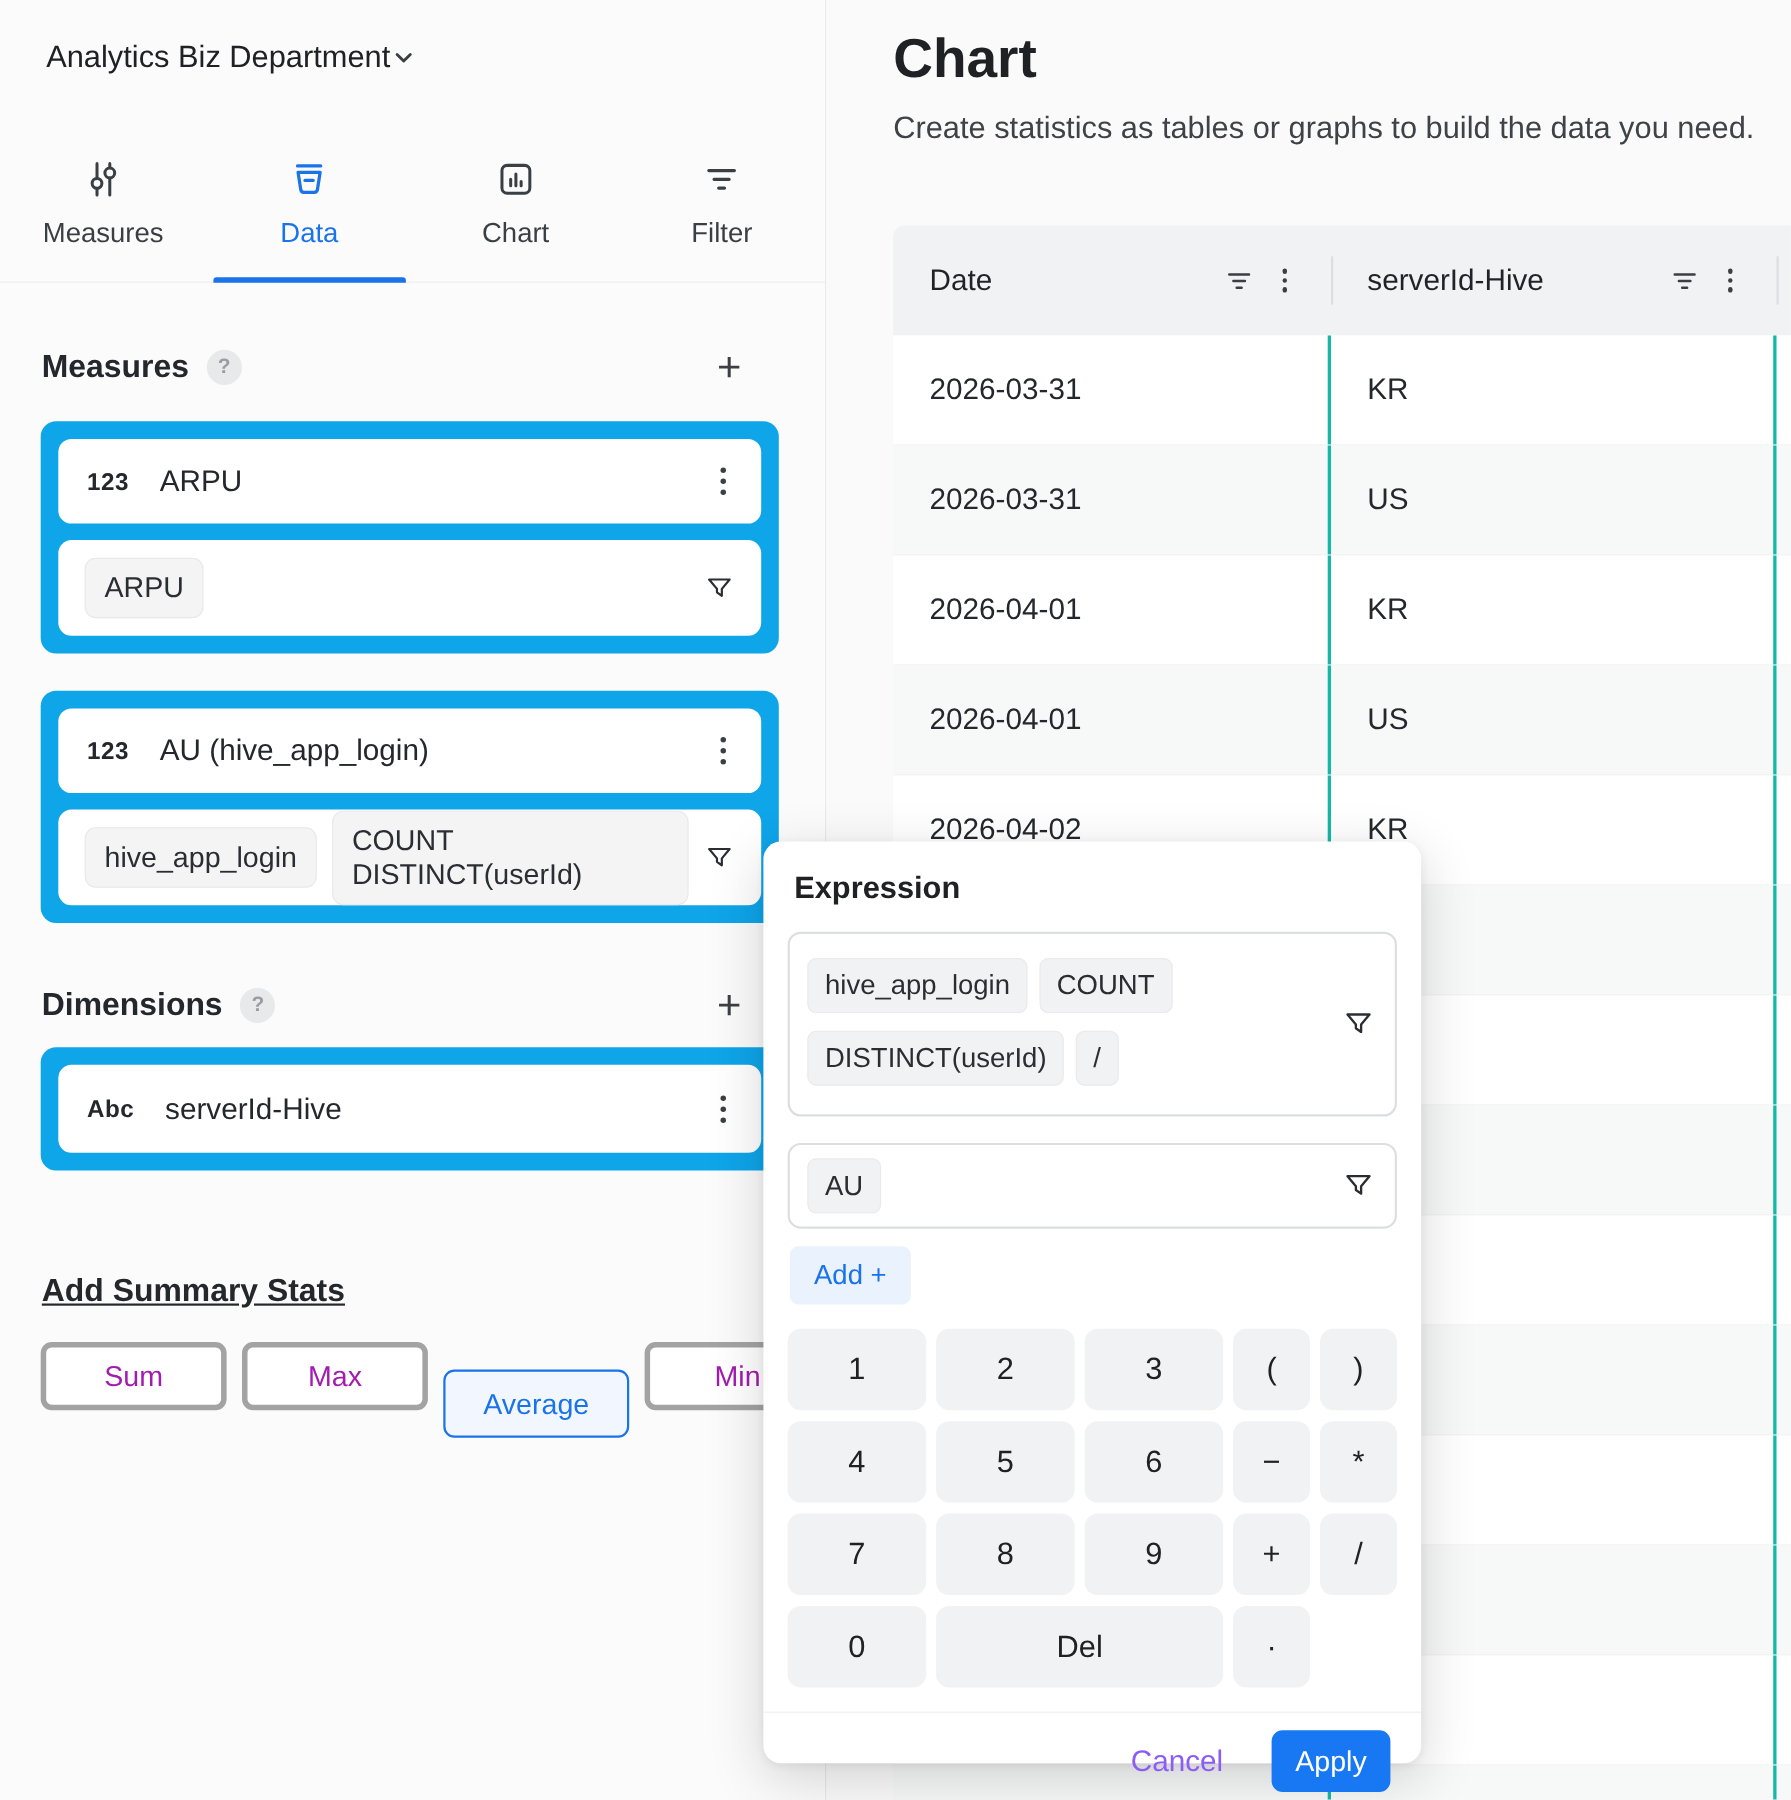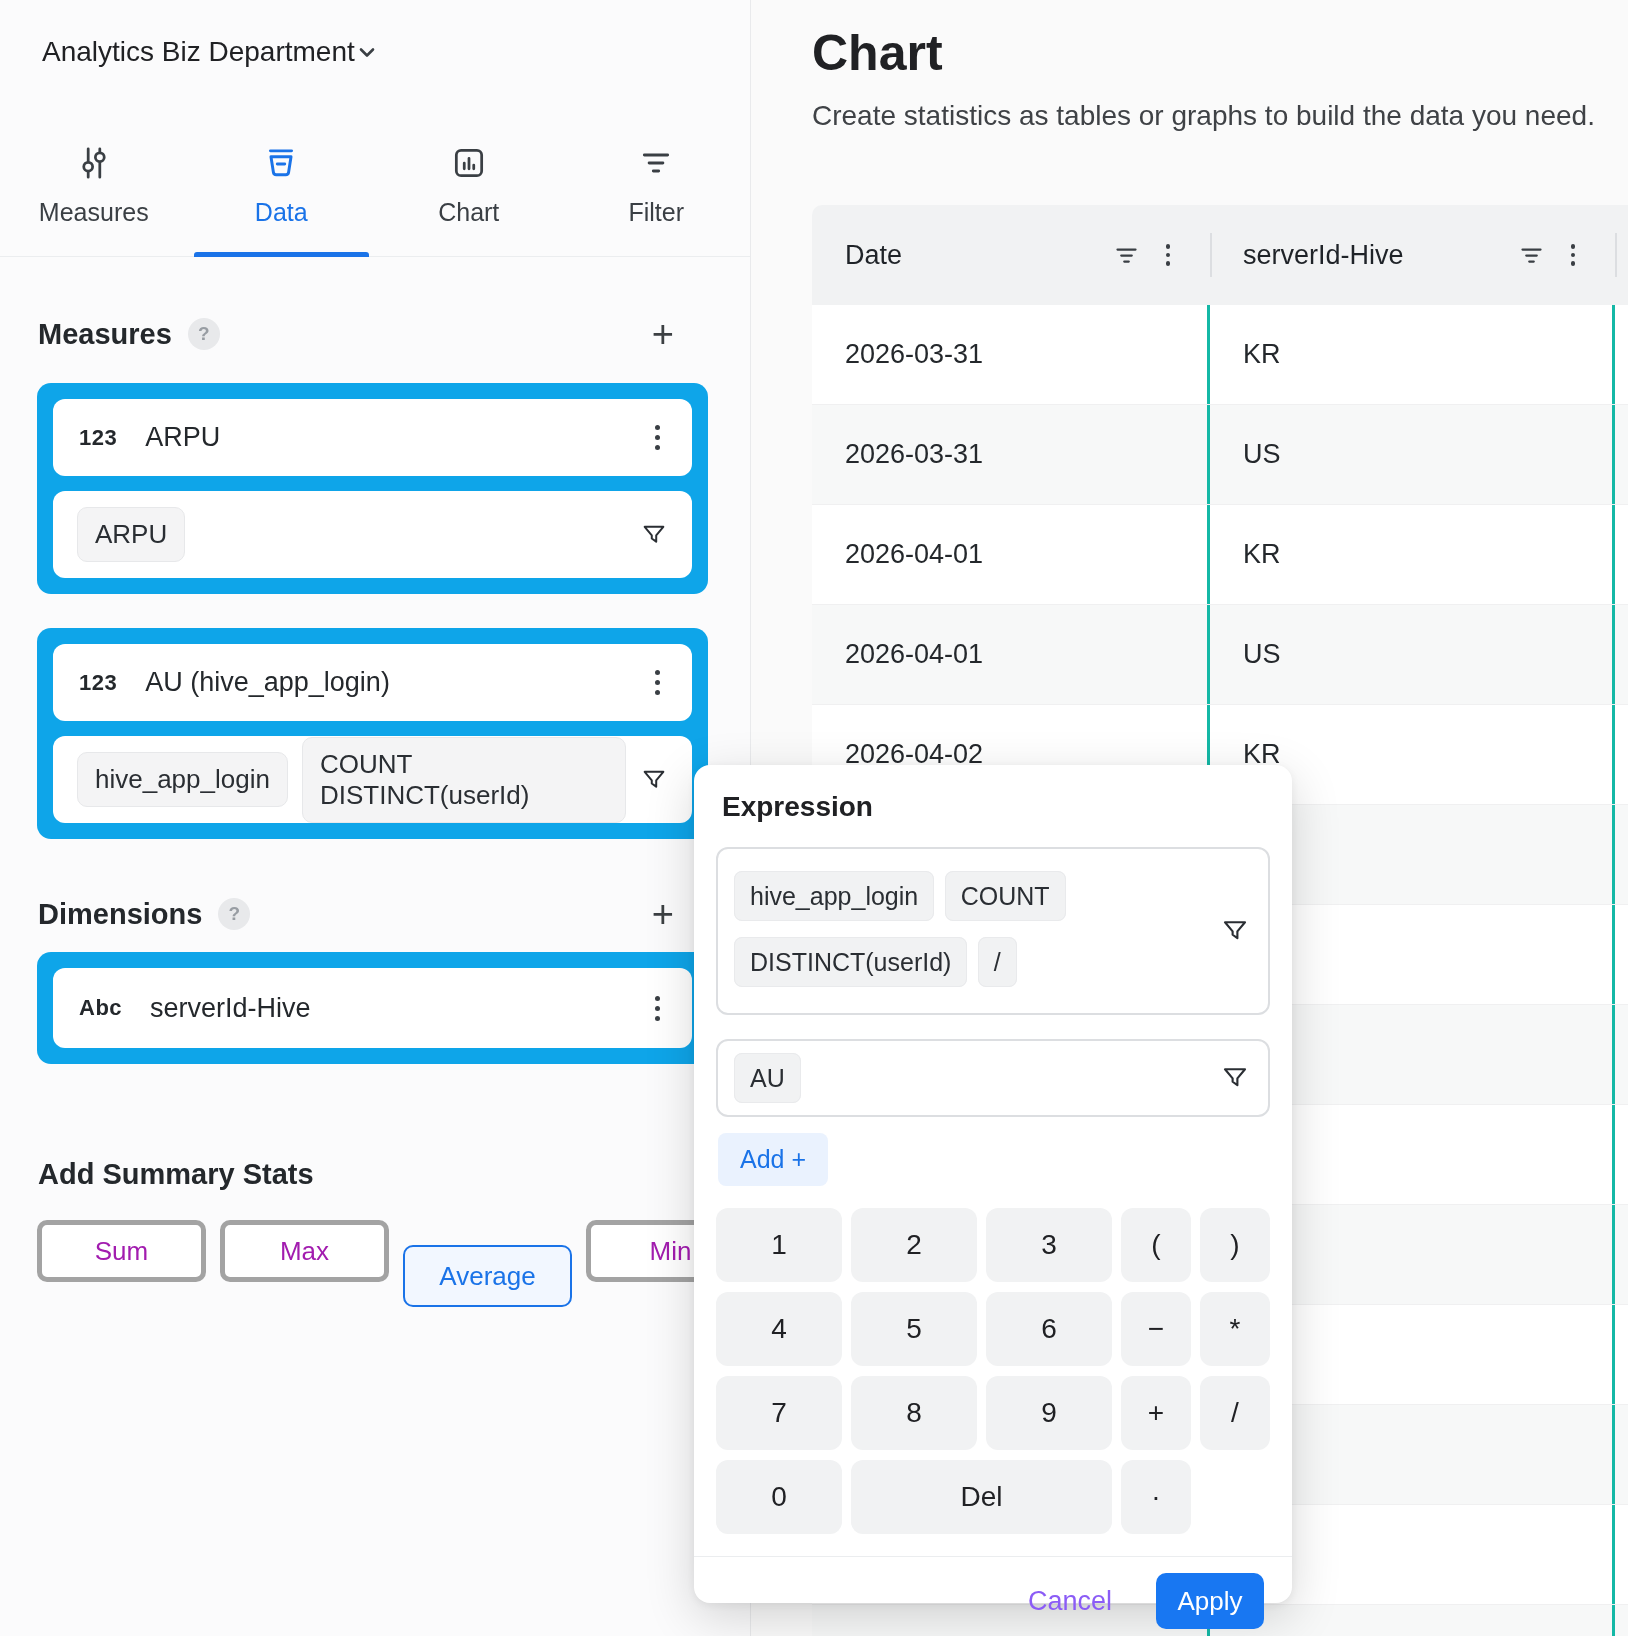--- a/index.html
+++ b/index.html
@@ -201,21 +201,21 @@
         <span class="prefix">Abc</span>
         <span class="fname">serverId-Hive</span>
         <span class="kebab">
           <i></i>
           <i></i>
           <i></i>
         </span>
       </div>
     </div>
 
-  <div class="sec-head" style="top:1158px;">
+  <div class="sec-head" style="top:1158px;text-decoration:underline;">
     <span class="sec-title">Add Summary Stats</span>
   </div>
   <div class="summary-buttons" id="summary-buttons">
       <button class="sum-btn">Sum</button>
       <button class="sum-btn">Max</button>
       <button class="sum-btn selected">Average</button>
       <button class="sum-btn">Min</button>
     </div>
 </div>
 

